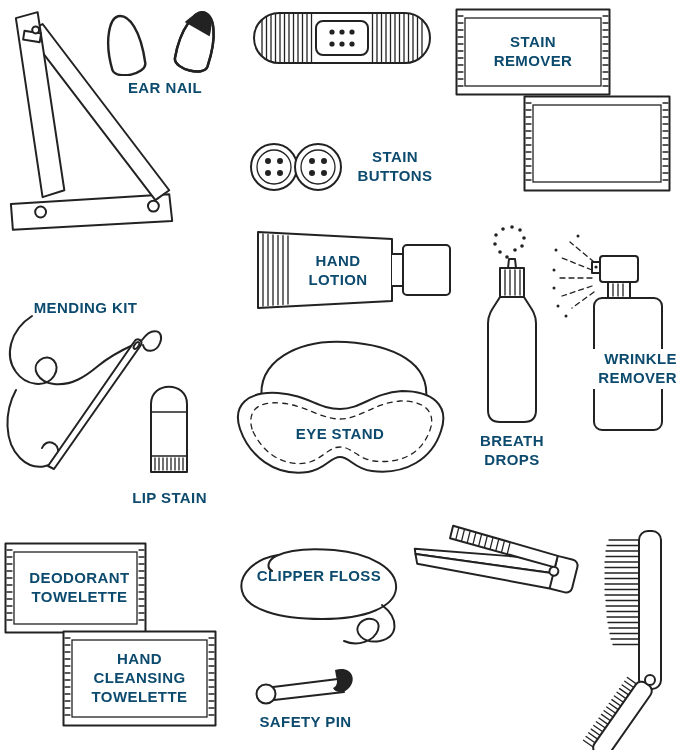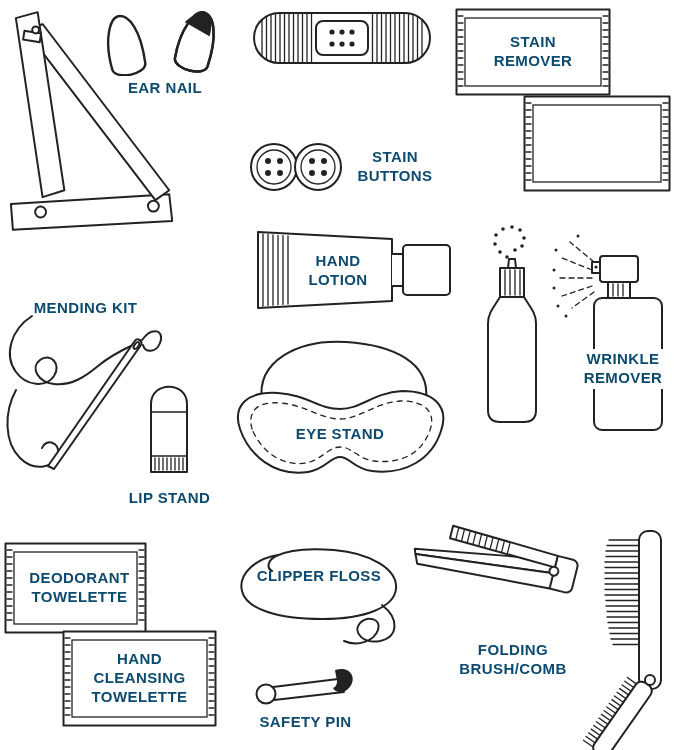--- a/index.html
+++ b/index.html
@@ -6,21 +6,21 @@
   .sheet{
     position:relative;width:679px;height:750px;background:#ffffff;
     overflow:hidden;font-family:"Liberation Sans",sans-serif;
   }
   .art{position:absolute;}
   .art svg{display:block;width:100%;height:100%;}
   .lbl{
     position:absolute;font-weight:700;font-size:15px;letter-spacing:.4px;
     color:#0c4a6e;text-align:center;white-space:pre-line;line-height:1.26;
   }
-  .lbl.bg{background:#ffffff;padding:1px 2px;}
+  .lbl.bg{background:#ffffff;padding:1px 2px;text-align:right;}
   .ln{fill:none;stroke:#222;stroke-width:2;stroke-linecap:round;stroke-linejoin:round;}
   .lnw{fill:#fff;stroke:#222;stroke-width:2;stroke-linecap:round;stroke-linejoin:round;}
   .thin{fill:none;stroke:#222;stroke-width:1.3;stroke-linecap:round;}
   .blk{fill:#222;stroke:none;}
 </style>
 </head>
 <body>
 
 <div class="sheet">
 
@@ -138,20 +138,22 @@
       <circle class="blk" cx="43" cy="6" r="1.8"></circle>
         <circle class="blk" cx="47" cy="14" r="1.8"></circle>
       <circle class="blk" cx="45" cy="22" r="1.8"></circle>
         <circle class="blk" cx="38" cy="26" r="1.8"></circle>
       <path class="lnw" d="M31,44 L32,35 H38 L39,44 Z"></path>
       <rect class="lnw" x="23" y="44" width="24" height="29"></rect>
       <path class="thin" d="M28,46V71 M33,46V71 M38,46V71 M43,46V71"></path>
       <path class="lnw" d="M23,73 C17,83 11,89 11,99 L11,186 C11,194 15,198 23,198 L47,198 C55,198 59,194 59,186 L59,99 C59,89 53,83 47,73 Z"></path>
     </svg>
   </div>
+  <div class="lbl" style="left:462px;top:432px;width:100px">BREATH
+DROPS</div>
 
   <div class="art" style="left:552px;top:228px;width:122px;height:207px">
     <svg viewBox="0 0 122 207">
       <g class="thin" stroke-width="1.5" stroke-dasharray="5,4">
         <path d="M42,34 L18,14"></path>
         <path d="M40,42 L10,30"></path>
         <path d="M40,50 L8,50"></path>
         <path d="M40,58 L10,68"></path>
         <path d="M42,64 L20,80"></path>
       </g>
@@ -184,21 +186,21 @@
   </div>
 
   <div class="art" style="left:141px;top:368px;width:56px;height:116px">
     <svg viewBox="0 0 56 116">
       <path class="lnw" d="M10,104 L10,36 C10,13 46,13 46,36 L46,104 Z"></path>
       <line class="thin" x1="10" y1="44" x2="46" y2="44" stroke="#222"></line>
       <line class="thin" x1="10" y1="88" x2="46" y2="88" stroke="#222"></line>
       <path class="thin" d="M14,90V102 M18,90V102 M22,90V102 M26,90V102 M30,90V102 M34,90V102 M38,90V102 M42,90V102"></path>
     </svg>
   </div>
-  <div class="lbl" style="left:112px;top:489px;width:115px">LIP STAND</div>
+  <div class="lbl" style="left:112px;top:489px;width:115px">LIP STAIN</div>
 
   <div class="art" style="left:222px;top:333px;width:236px;height:170px">
     <svg viewBox="0 0 236 170">
       <path class="ln" d="M40,68 C34,28 76,6 124,9 C172,12 208,30 204,66"></path>
       <path class="lnw" d="M18,96 C10,72 26,58 56,60 C86,62 96,76 118,76 C140,76 150,60 180,58 C210,58 228,72 219,98 C210,126 184,142 150,138 C132,136 128,124 118,124 C108,124 104,136 86,139 C52,144 27,122 18,96 Z"></path>
       <path class="thin" stroke-width="1.5" stroke-dasharray="5,5" d="M30,96 C25,78 36,68 58,70 C84,72 98,86 118,86 C138,86 152,70 178,68 C200,67 215,78 208,97 C200,120 180,131 152,128 C136,126 130,114 118,114 C106,114 100,127 84,130 C58,134 38,116 30,96 Z"></path>
     </svg>
   </div>
   <div class="lbl" style="left:281px;top:425px;width:118px">EYE STAND</div>
 
@@ -249,22 +251,20 @@
   <div class="art" style="left:250px;top:658px;width:112px;height:54px">
     <svg viewBox="0 0 112 54">
       <circle class="ln" cx="16" cy="36" r="9.5"></circle>
       <path class="ln" d="M24,42 L94,34"></path>
       <path class="ln" d="M23,29 L88,21"></path>
       <path class="blk" d="M85,12 C100,7 108,20 99,30 C94,36 85,35 83,30 C87,28 88,24 86,18 Z"></path>
     </svg>
   </div>
   <div class="lbl" style="left:243px;top:713px;width:125px">SAFETY PIN</div>
 
-  <div class="lbl" style="left:438px;top:641px;width:150px">FOLDING
-BRUSH/COMB</div>
   <div class="art" style="left:583px;top:528px;width:96px;height:222px">
     <svg viewBox="0 0 96 222">
       <path class="thin" stroke-width="1.5" d="M56,12H26 M56,17.5H24 M56,23H23 M56,28.5H23 M56,34H22 M56,39.5H22 M56,45H22 M56,50.5H22 M56,56H22 M56,61.5H22 M56,67H22 M56,72.5H23 M56,78H23 M56,83.5H24 M56,89H24 M56,94.5H25 M56,100H26 M56,105.5H27 M56,111H28 M56,116.5H30"></path>
       <rect class="lnw" x="56" y="3" width="22" height="158" rx="9"></rect>
       <g transform="rotate(125 67 152)">
         <path class="thin" stroke-width="1.4" d="M78,161V172 M82.5,161V172 M87,161V172 M91.5,161V172 M96,161V172 M100.5,161V172 M105,161V172 M109.5,161V172 M114,161V172 M118.5,161V172 M123,161V172 M127.5,161V172 M132,161V172 M136.5,161V172 M141,161V172 M145.5,161V172 M150,161V172 M154.5,161V172"></path>
         <rect class="lnw" x="72" y="143" width="86" height="18" rx="7"></rect>
       </g>
       <circle class="lnw" cx="67" cy="152" r="5"></circle>
     </svg>

